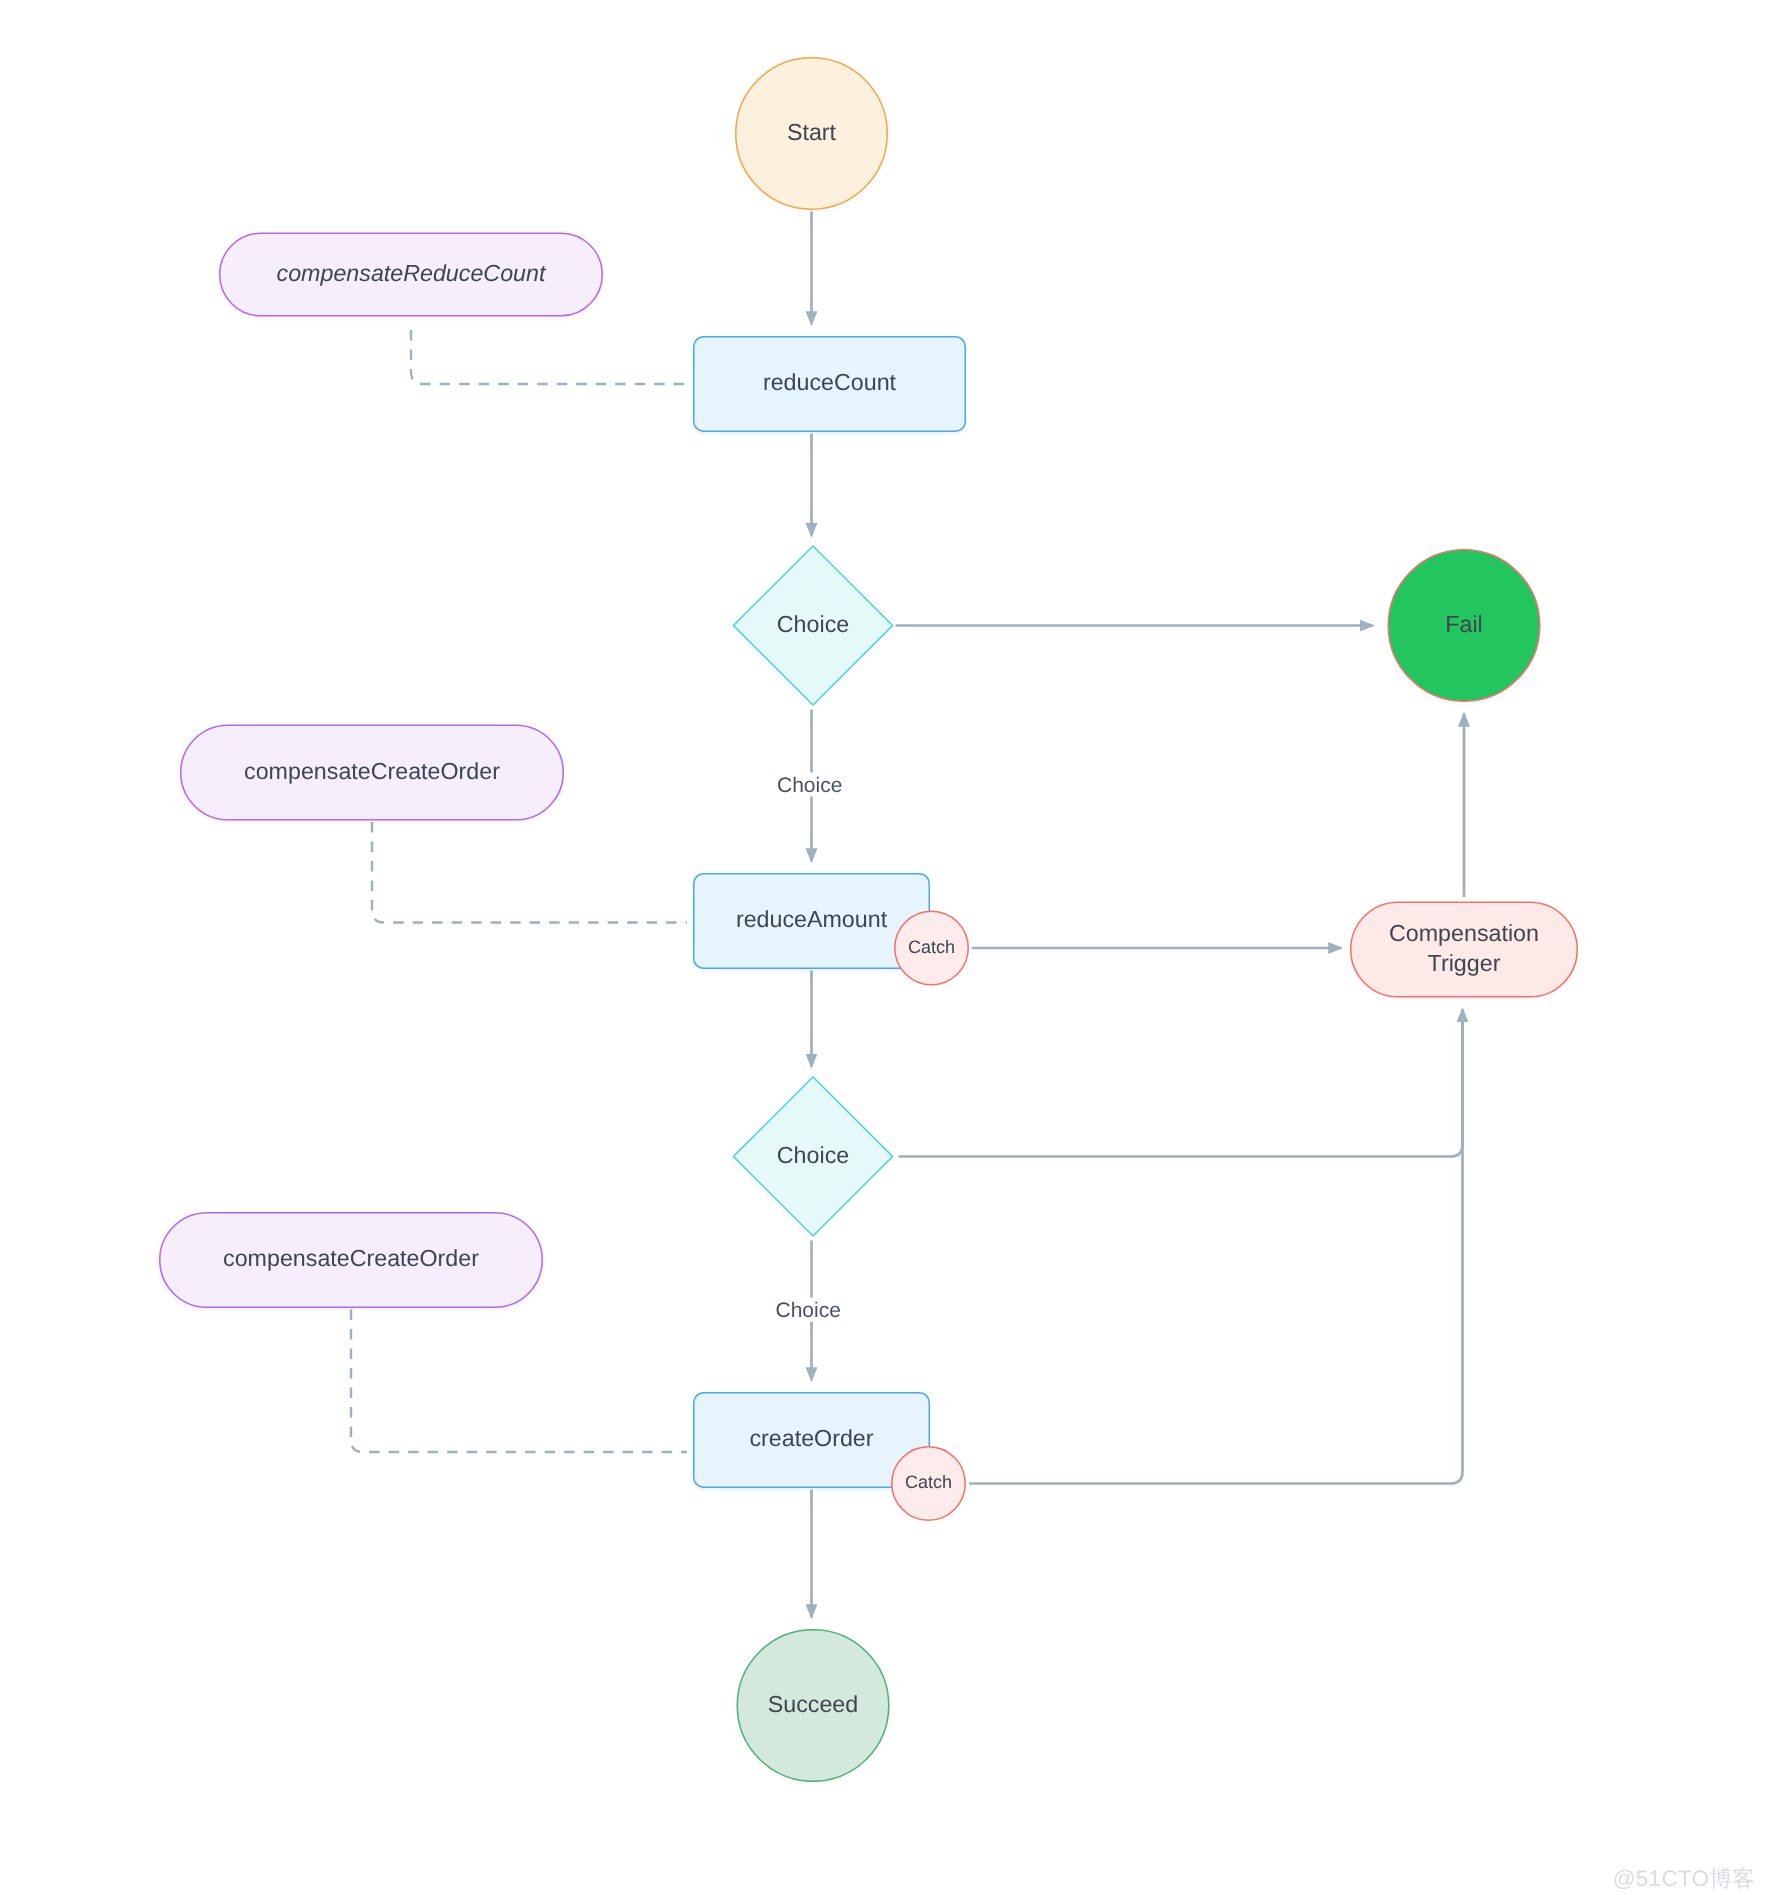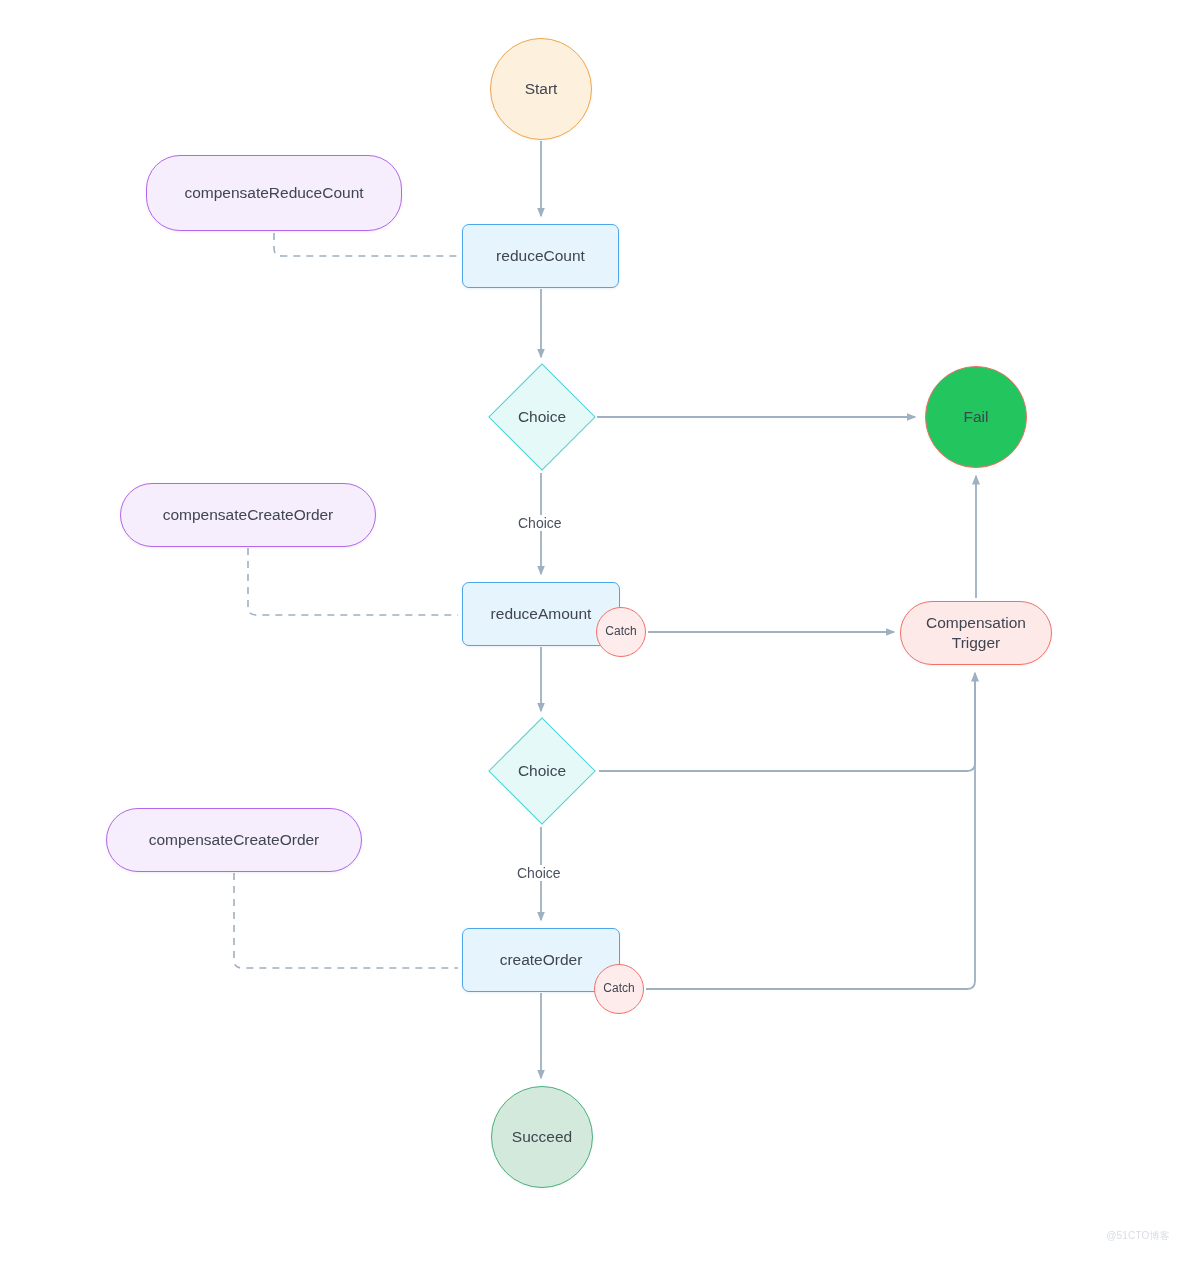--- a/index.html
+++ b/index.html
@@ -51,21 +51,21 @@
     border-color: #4cb07c; background: #d3e9dc;
     box-shadow: 0 1px 3px rgba(0,0,0,0.05);
   }
   
   .node-task {
     border: 1.6px solid #4ca6e8;
     background: #e6f4fd;
     border-radius: 7px;
     box-shadow: 0 1px 3px rgba(70,130,180,0.13);
   }
-  .n-reducecount  { left: 462px; top: 224px; width: 157px; height: 64px; }
+  .n-reducecount  { left: 462px; top: 224px; width: 182px; height: 64px; }
   .n-reduceamount { left: 462px; top: 582px; width: 158px; height: 64px; }
   .n-createorder  { left: 462px; top: 928px; width: 158px; height: 64px; }
   
   .node-choice {
     width: 118px; height: 104px;
     background: transparent;
     border: none;
   }
   .node-choice .dia {
     position: absolute;
@@ -83,21 +83,21 @@
   }
   .n-choice1 { left: 483px; top: 365px; }
   .n-choice2 { left: 483px; top: 719px; }
   
   .node-pill {
     border: 1.6px solid #b268e8;
     background: #f6edfd;
     border-radius: 34px;
     box-shadow: 0 1px 3px rgba(150,100,200,0.12);
   }
-  .n-comp1 { left: 146px; top: 155px; width: 256px; height: 76px; }
+  .n-comp1 { left: 146px; top: 155px; width: 256px; height: 56px; font-style: italic; }
   .n-comp2 { left: 120px; top: 483px; width: 256px; height: 64px; }
   .n-comp3 { left: 106px; top: 808px; width: 256px; height: 64px; }
   
   .node-trigger {
     left: 900px; top: 601px; width: 152px; height: 64px;
     border: 1.6px solid #f2706a;
     background: #fde9e7;
     border-radius: 32px;
     box-shadow: 0 1px 3px rgba(0,0,0,0.05);
     flex-direction: column;
@@ -121,23 +121,23 @@
     font-size: 14px;
     background: #ffffff;
     padding: 0 3px;
     white-space: nowrap;
   }
   .el-1 { left: 515px; top: 515px; }
   .el-2 { left: 514px; top: 865px; }
   
   .watermark {
     position: absolute;
-    right: 14px; bottom: 20px;
+    right: 14px; bottom: 1px;
     color: #d9dde3;
-    font-size: 10px;
+    font-size: 15px;
     letter-spacing: 0.2px;
   }
 </style>
 </head>
 <body>
 
 <div id="canvas">
 
   <svg id="edge-layer" viewBox="0 0 1184 1263">
     <defs>

